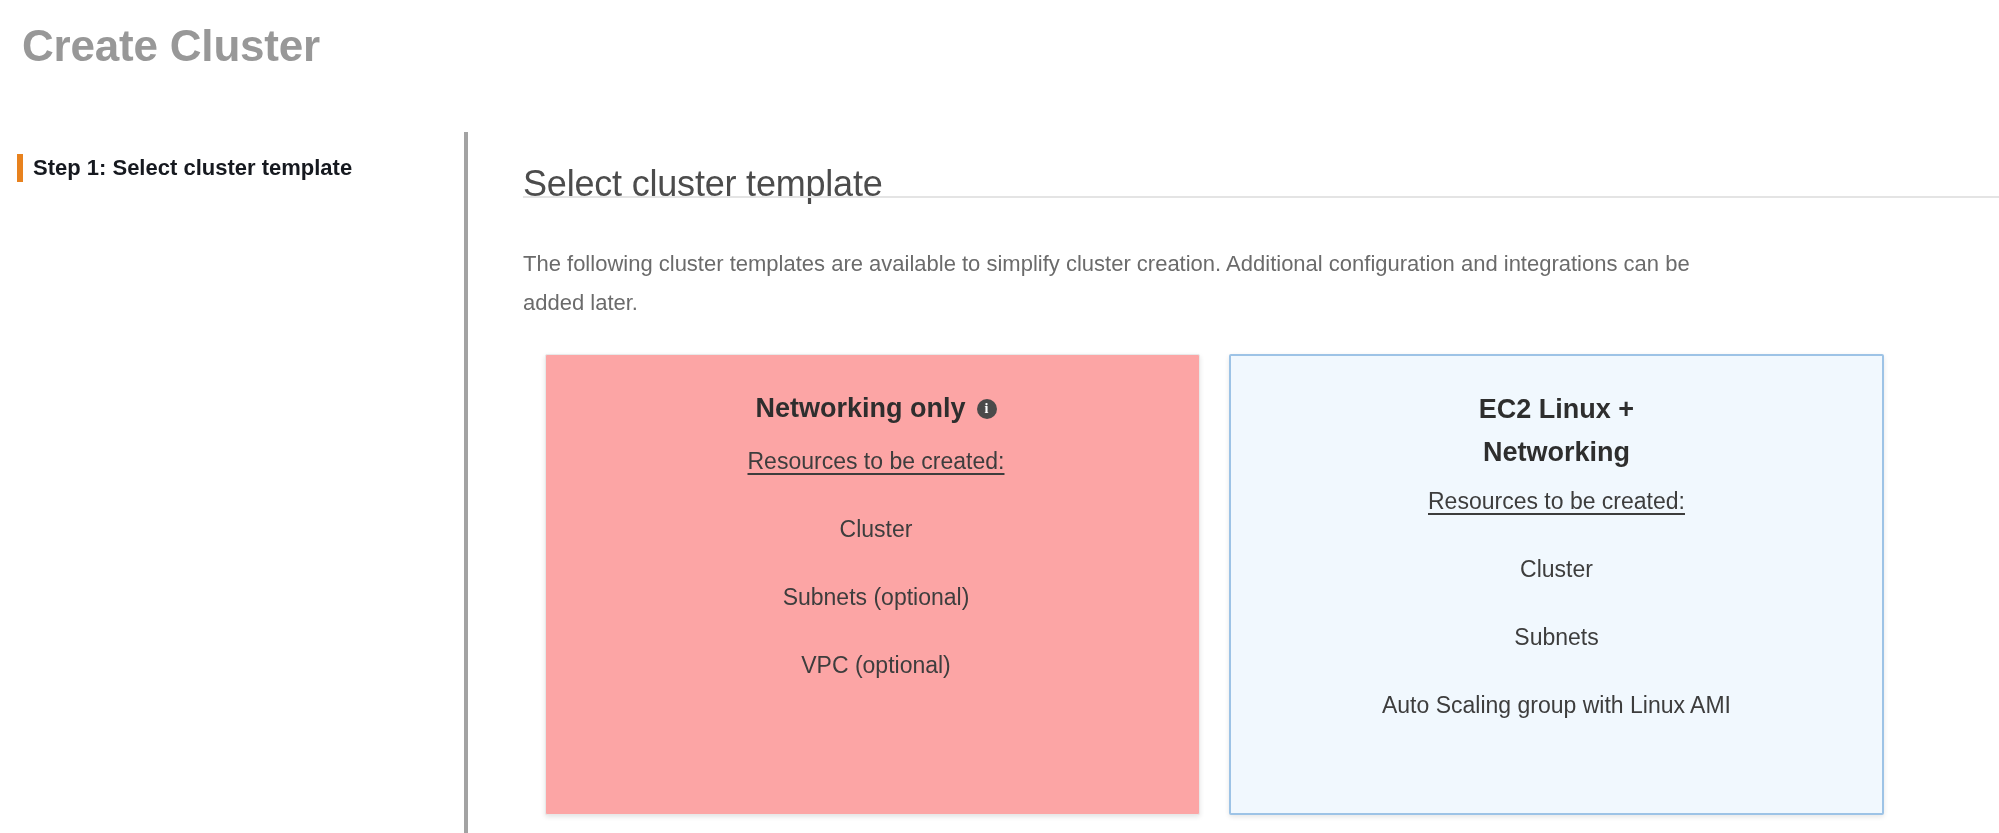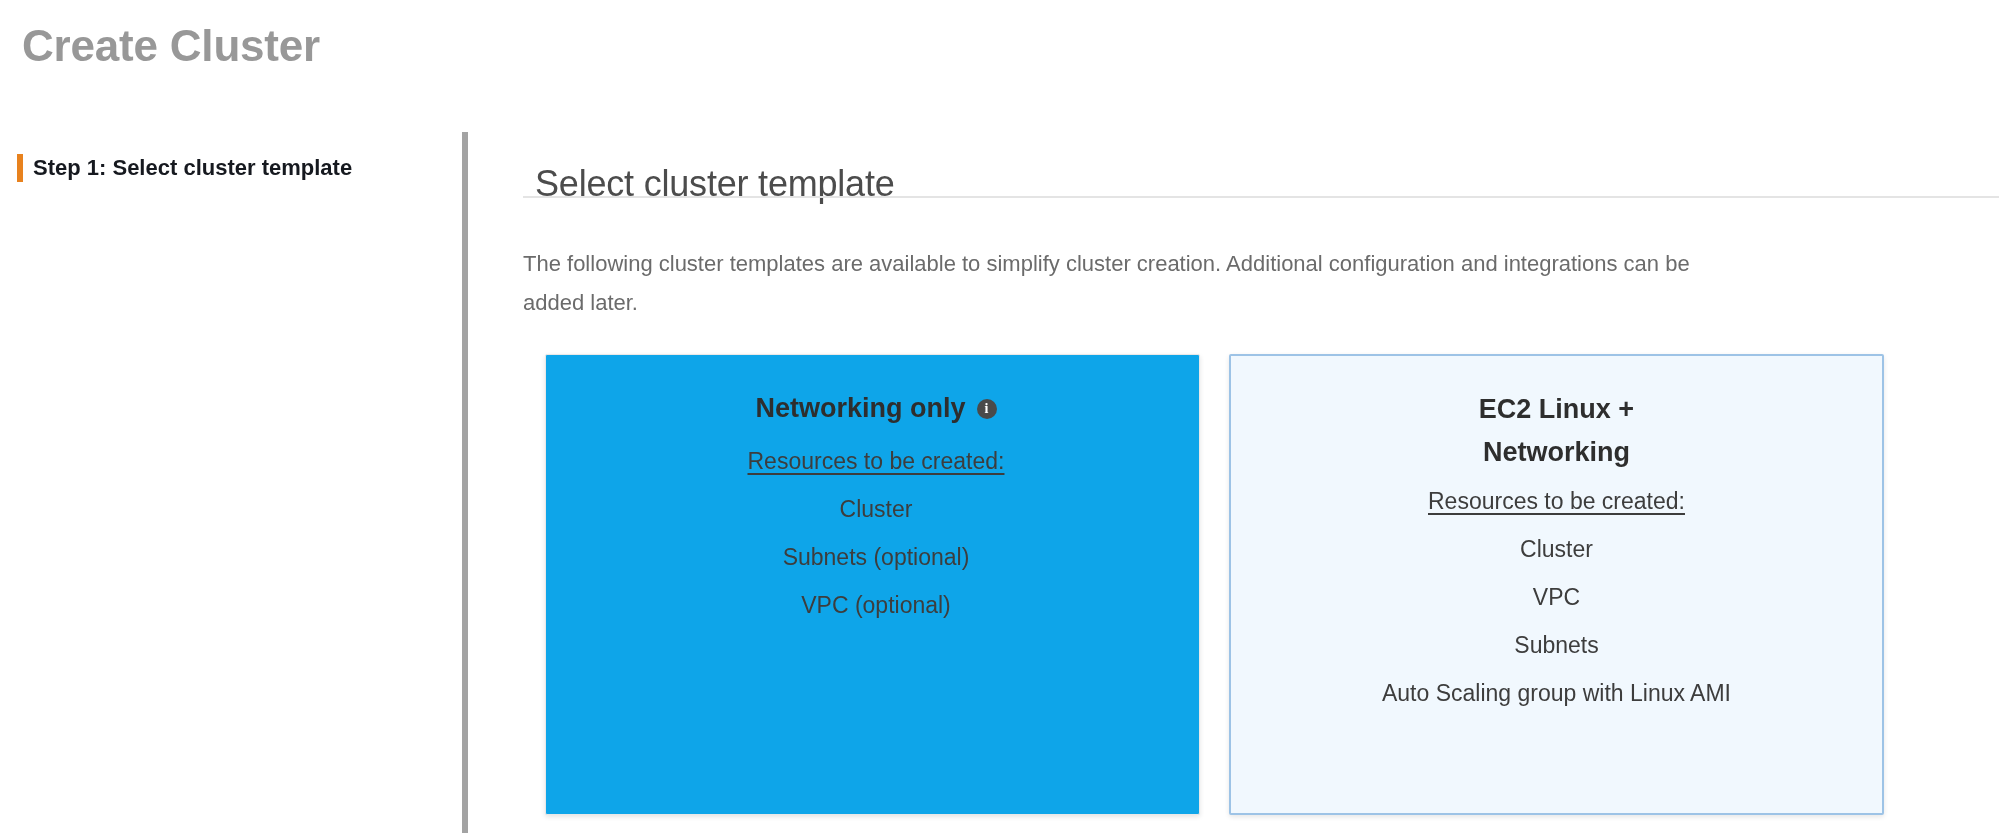--- a/index.html
+++ b/index.html
@@ -37,21 +37,21 @@
     height: 701px;
   }
 
   
   .sidebar {
     position: absolute;
     left: 0;
     top: 0;
     width: 468px;
     height: 701px;
-    border-right: 6px solid #a3a3a3;
+    border-right: 4px solid #a3a3a3;
     box-sizing: border-box;
   }
   .step {
     position: relative;
     padding-left: 33px;
     font-size: 22px;
     line-height: 28px;
   }
   .step-1 {
     top: 22px;
@@ -83,21 +83,20 @@
   }
   .section-title {
     position: absolute;
     left: 55px;
     top: 0px;
     font-size: 36px;
     font-weight: 400;
     color: #4c4c4c;
     line-height: 44px;
     letter-spacing: -0.2px;
-    margin-left: 12px;
   }
   .section-rule {
     position: absolute;
     left: 55px;
     top: 64px;
     width: 1476px;
     height: 2px;
     background: #e4e4e4;
   }
   .section-desc {
@@ -124,21 +123,21 @@
     top: 0;
     width: 655px;
     height: 461px;
     box-sizing: border-box;
     padding: 32px 30px 0 30px;
     text-align: center;
     border-radius: 2px;
   }
   .card--plain {
     left: 0;
-    background: #0ea5e9;
+    background: #fca5a5;
     border: 1px solid #e8e8e8;
     box-shadow: 0 2px 5px rgba(0,0,0,0.11);
     padding-left: 37px;
   }
   .card--selected {
     left: 684px;
     background: #f1f8fe;
     border: 2px solid #9dc3e6;
     box-shadow: 0 2px 5px rgba(0,0,0,0.10);
   }
@@ -192,21 +191,21 @@
     margin-top: 18px;
     font-size: 23px;
     font-weight: 400;
     color: #3d3d3d;
     text-decoration: underline;
     text-underline-offset: 4px;
   }
   .card--selected .resources-label { margin-top: 14px; }
 
   .resource-item {
-    margin-top: 20px;
+    margin-top: 40px;
     font-size: 23px;
     font-weight: 400;
     color: #3d3d3d;
     line-height: 28px;
   }
 
   .card-note {
     position: absolute;
     left: 30px;
     right: 30px;
@@ -256,20 +255,19 @@
         <div class="resource-item">VPC (optional)</div>
       </div>
 
       <div class="card card--selected">
         <div class="card-title">
           <span class="card-title-text">EC2 Linux +
 Networking</span>
         </div>
         <div class="resources-label">Resources to be created:</div>
         <div class="resource-item">Cluster</div>
-        <div class="resource-item">VPC</div>
         <div class="resource-item">Subnets</div>
         <div class="resource-item">Auto Scaling group with Linux AMI</div>
       </div>
 
     </div>
   </section>
 </div>
 
 </body></html>

